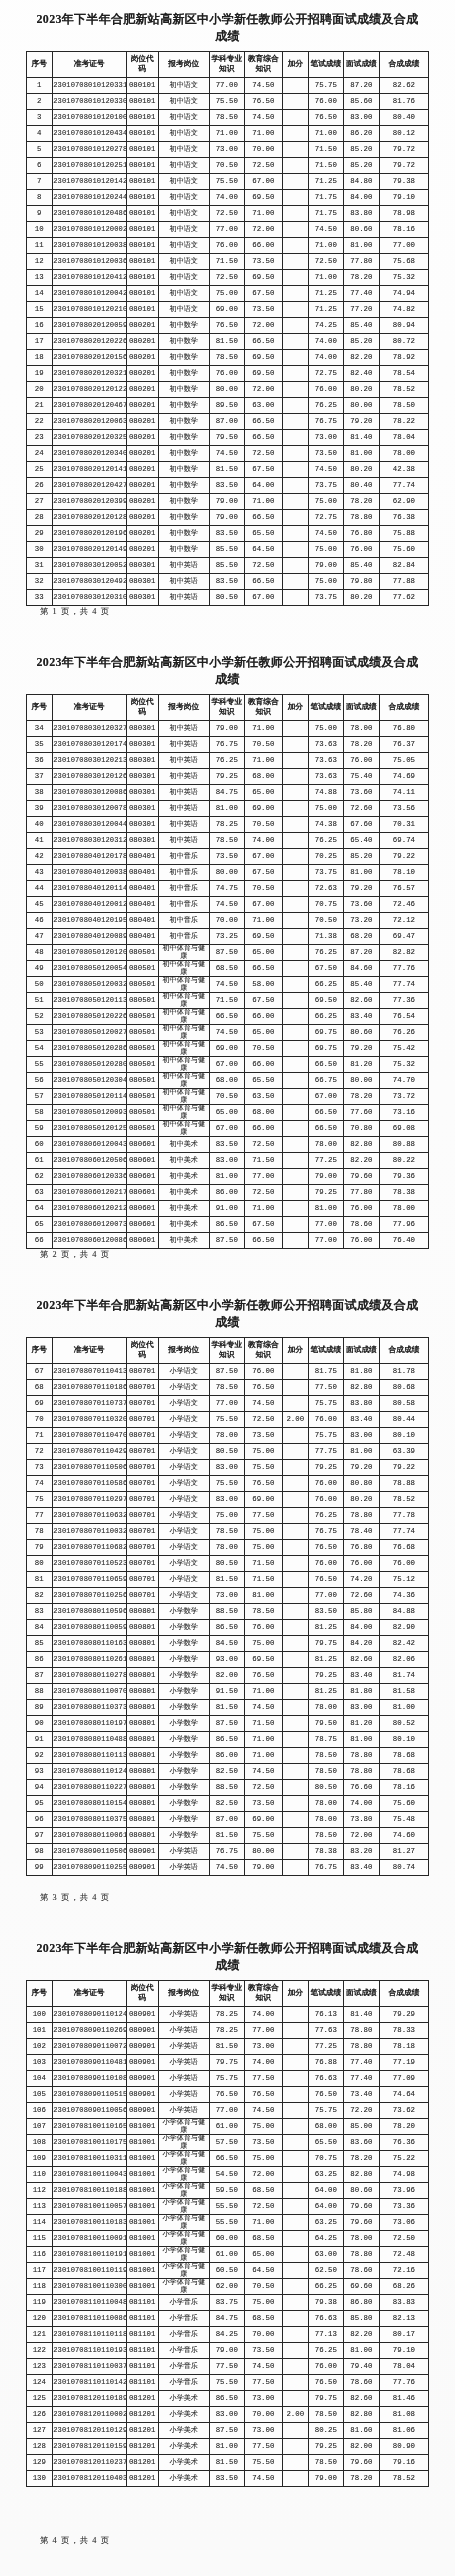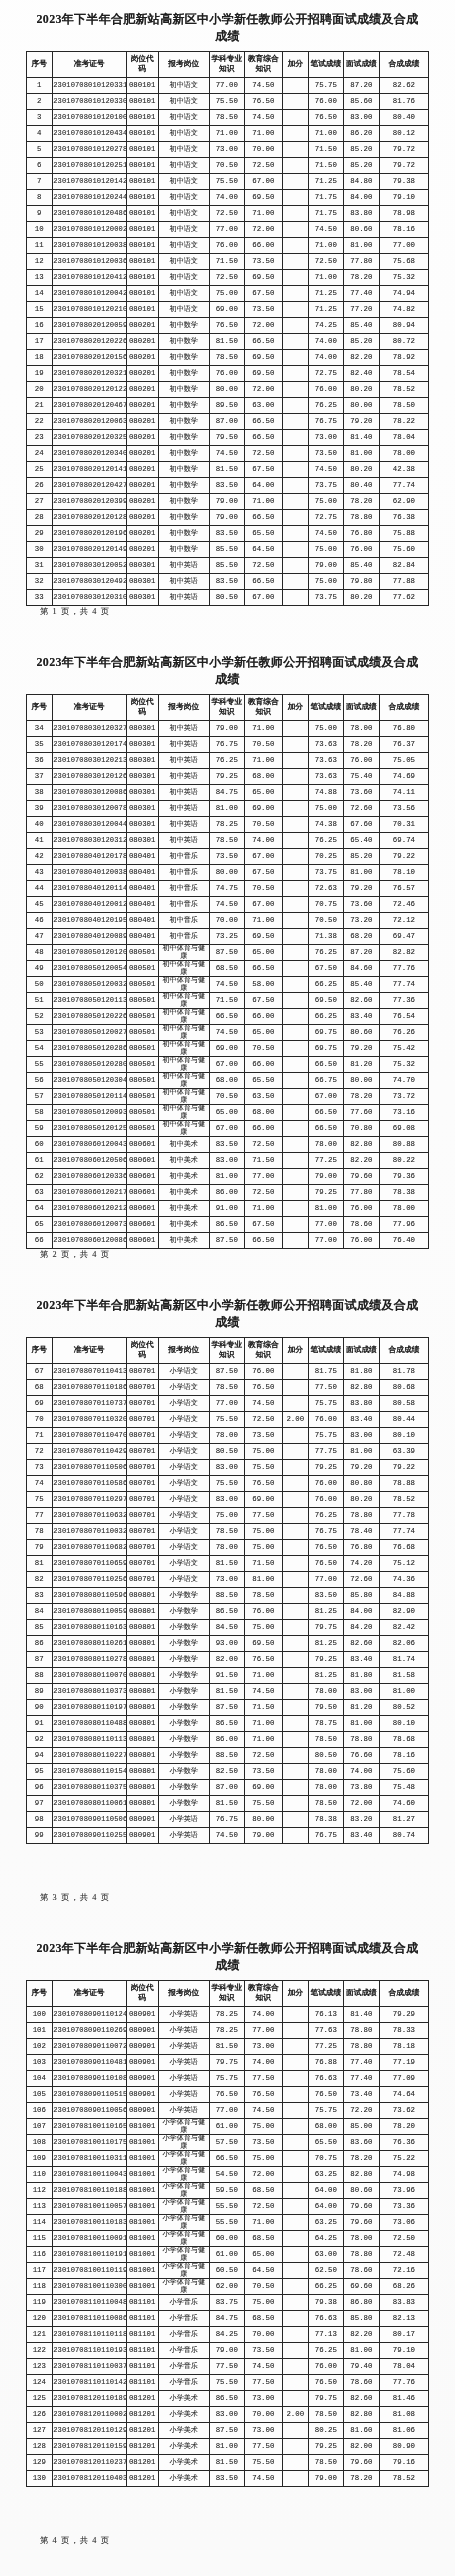--- a/index.html
+++ b/index.html
@@ -1104,20 +1104,32 @@
             <td class="c-code">080701</td>
             <td class="c-post">小学语文</td>
             <td class="c-sub">78.00</td>
             <td class="c-edu">75.00</td>
             <td class="c-bonus"></td>
             <td class="c-written">76.50</td>
             <td class="c-interview">76.80</td>
             <td class="c-composite">76.68</td>
           </tr>
           <tr>
+            <td class="c-no">80</td>
+            <td class="c-id">23010708070110523</td>
+            <td class="c-code">080701</td>
+            <td class="c-post">小学语文</td>
+            <td class="c-sub">80.50</td>
+            <td class="c-edu">71.50</td>
+            <td class="c-bonus"></td>
+            <td class="c-written">76.00</td>
+            <td class="c-interview">76.00</td>
+            <td class="c-composite">76.00</td>
+          </tr>
+          <tr>
             <td class="c-no">81</td>
             <td class="c-id">23010708070110659</td>
             <td class="c-code">080701</td>
             <td class="c-post">小学语文</td>
             <td class="c-sub">81.50</td>
             <td class="c-edu">71.50</td>
             <td class="c-bonus"></td>
             <td class="c-written">76.50</td>
             <td class="c-interview">74.20</td>
             <td class="c-composite">75.12</td>
@@ -1242,20 +1254,32 @@
             <td class="c-interview">81.00</td>
             <td class="c-composite">80.10</td>
           </tr>
           <tr>
             <td class="c-no">92</td>
             <td class="c-id">23010708080110113</td>
             <td class="c-code">080801</td>
             <td class="c-post">小学数学</td>
             <td class="c-sub">86.00</td>
             <td class="c-edu">71.00</td>
+            <td class="c-bonus"></td>
+            <td class="c-written">78.50</td>
+            <td class="c-interview">78.80</td>
+            <td class="c-composite">78.68</td>
+          </tr>
+          <tr>
+            <td class="c-no">93</td>
+            <td class="c-id">23010708080110124</td>
+            <td class="c-code">080801</td>
+            <td class="c-post">小学数学</td>
+            <td class="c-sub">82.50</td>
+            <td class="c-edu">74.50</td>
             <td class="c-bonus"></td>
             <td class="c-written">78.50</td>
             <td class="c-interview">78.80</td>
             <td class="c-composite">78.68</td>
           </tr>
           <tr>
             <td class="c-no">94</td>
             <td class="c-id">23010708080110227</td>
             <td class="c-code">080801</td>
             <td class="c-post">小学数学</td>

